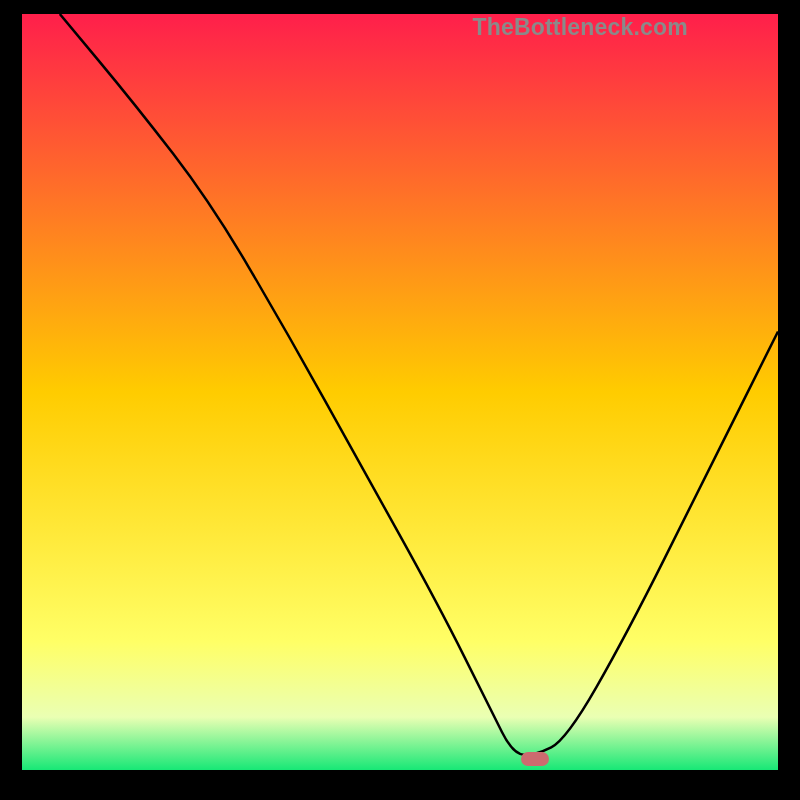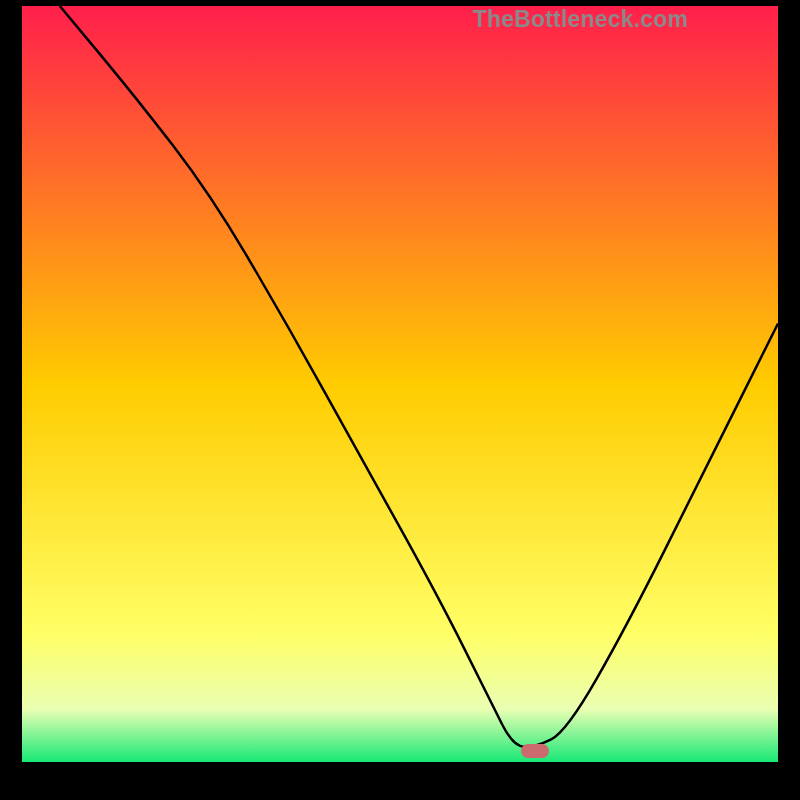--- a/index.html
+++ b/index.html
@@ -6,21 +6,21 @@
     margin: 0;
     padding: 0;
     width: 800px;
     height: 800px;
     background: #000;
     overflow: hidden;
   }
   .frame {
     position: absolute;
     left: 22px;
-    top: 6px;
+    top: 14px;
     width: 672px;
     height: 756px;
     background: #fff;
   }
   .watermark {
     position: absolute;
     top: 0px;
     right: 6px;
     font-family: Arial, Helvetica, sans-serif;
     font-size: 23px;

